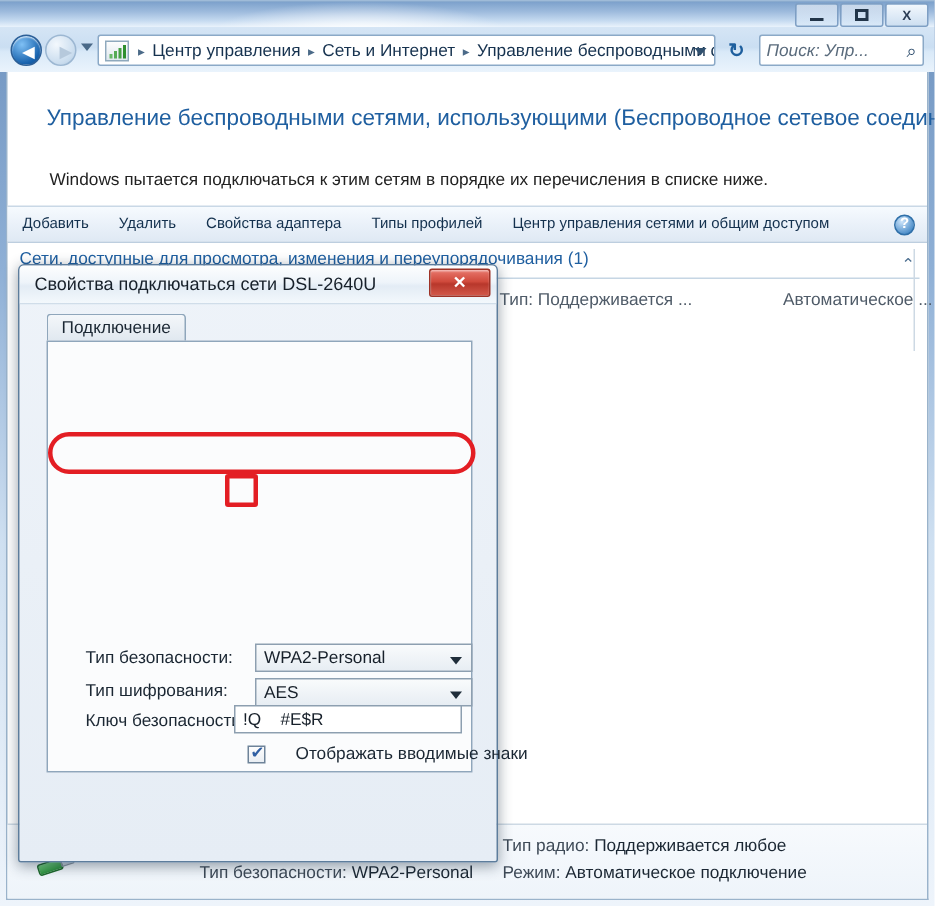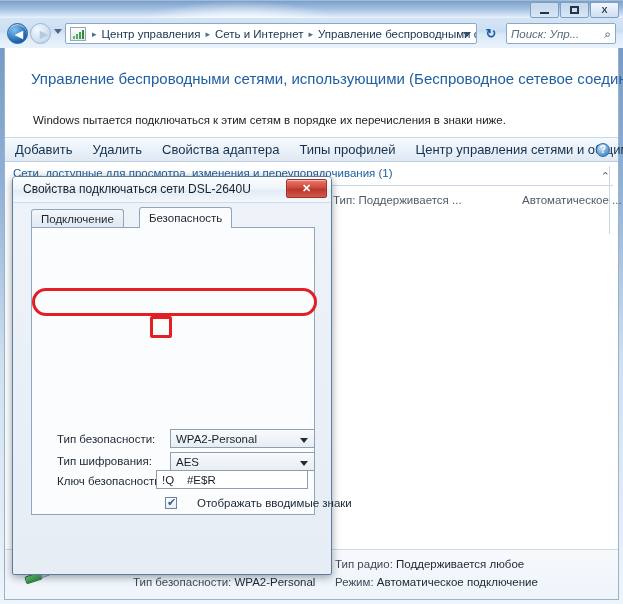--- a/index.html
+++ b/index.html
@@ -156,21 +156,21 @@
   }
   #command-bar {
     position: absolute; left: 0; top: 89px;
     width: 613px; height: 25px;
     background: linear-gradient(180deg, #f6fafe 0%, #eaf1f9 50%, #dfe9f4 100%);
     border-top: 1px solid #c9d8e6;
     border-bottom: 1px solid #bdcedf;
     display: flex; align-items: center;
   }
   .cmd-item {
-    font-size: 13px; color: #14314e;
+    font-size: 10px; color: #14314e;
     padding: 0 10px; white-space: nowrap;
   }
   #help-icon {
     position: absolute; right: 8px; top: 5px;
     width: 14px; height: 14px; border-radius: 50%;
     background: radial-gradient(circle at 35% 30%, #cfe6fb, #4b8dc9 75%, #2f6fa8);
     border: 1px solid #2f6fa8;
     color: #fff; font-size: 10px; font-weight: bold;
     display: flex; align-items: center; justify-content: center;
     line-height: 1;
@@ -404,21 +404,21 @@
         <span id="search-input-label">Поиск: Упр...</span>
         <span id="search-icon">⌕</span>
       </div>
     </div>
   </div>
 
   <div id="content-panel">
 
     <div id="page-heading">Управление беспроводными сетями, использующими (Беспроводное сетевое соединение)</div>
 
-    <div id="page-subtext">Windows пытается подключаться к этим сетям в порядке их перечисления в знаки ниже.</div>
+    <div id="page-subtext">Windows пытается подключаться к этим сетям в порядке их перечисления в списке ниже.</div>
 
     <div id="command-bar">
       <span class="cmd-item">Добавить</span>
       <span class="cmd-item">Удалить</span>
       <span class="cmd-item">Свойства адаптера</span>
       <span class="cmd-item">Типы профилей</span>
       <span class="cmd-item">Центр управления сетями и общим доступом</span>
       <div id="help-icon">?</div>
     </div>
 
@@ -453,21 +453,20 @@
 
   <div id="dialog">
 
     <div id="dialog-titlebar">
       <div id="dialog-title">Свойства подключаться сети DSL-2640U</div>
       <div id="dialog-close">✕</div>
     </div>
 
     <div id="tab-strip">
       <div class="tab">Подключение</div>
-      <div class="tab active">Безопасность</div>
     </div>
 
     <div id="tab-panel"></div>
 
     <div class="field-label" style="left:44px; top:256px;">Тип безопасности:</div>
     <div class="combo" style="left:157px; top:252px; width:145px;">
       <span>WPA2-Personal</span>
       <span class="arrow"></span>
     </div>
 

